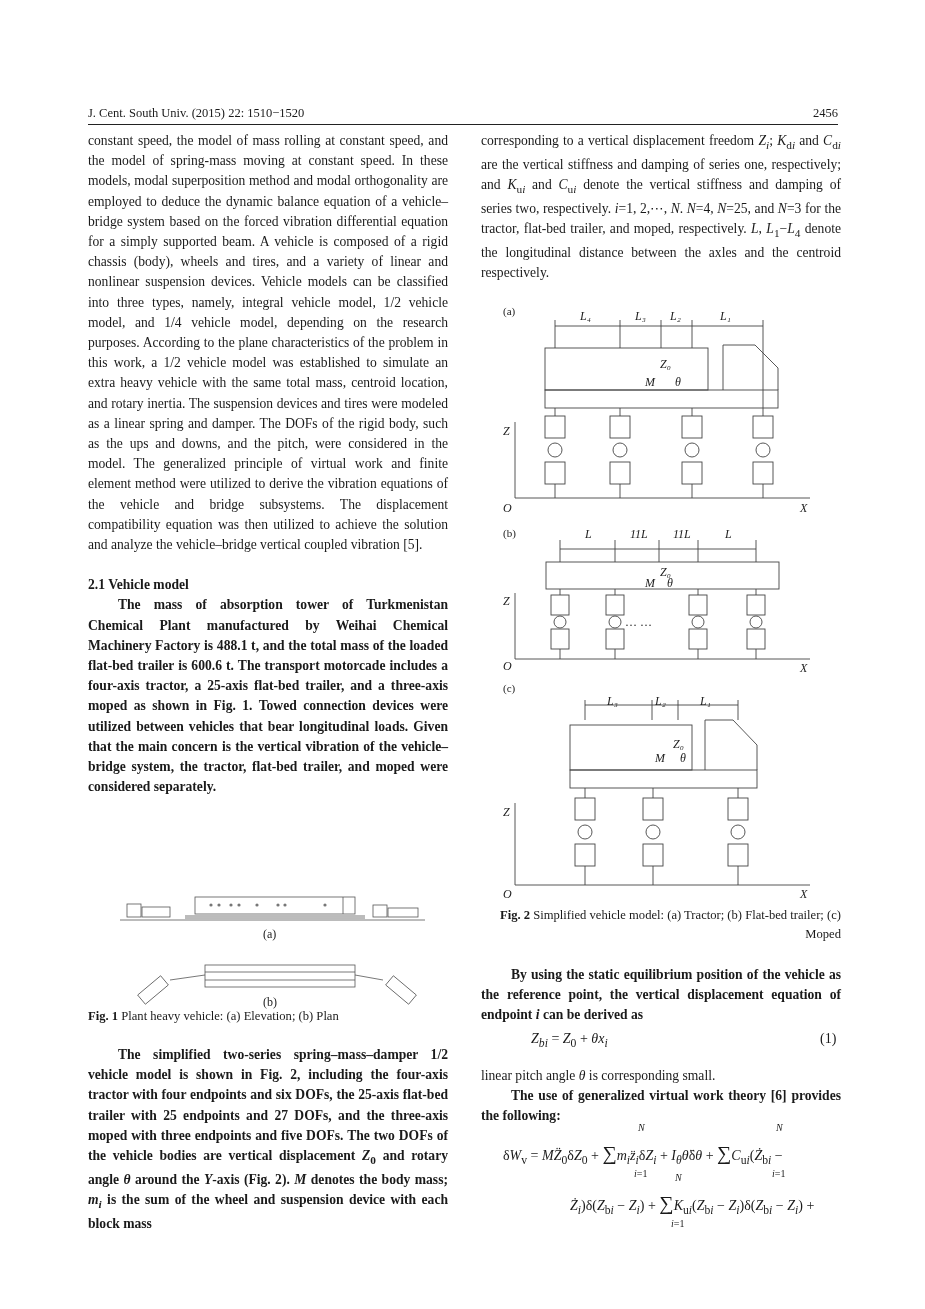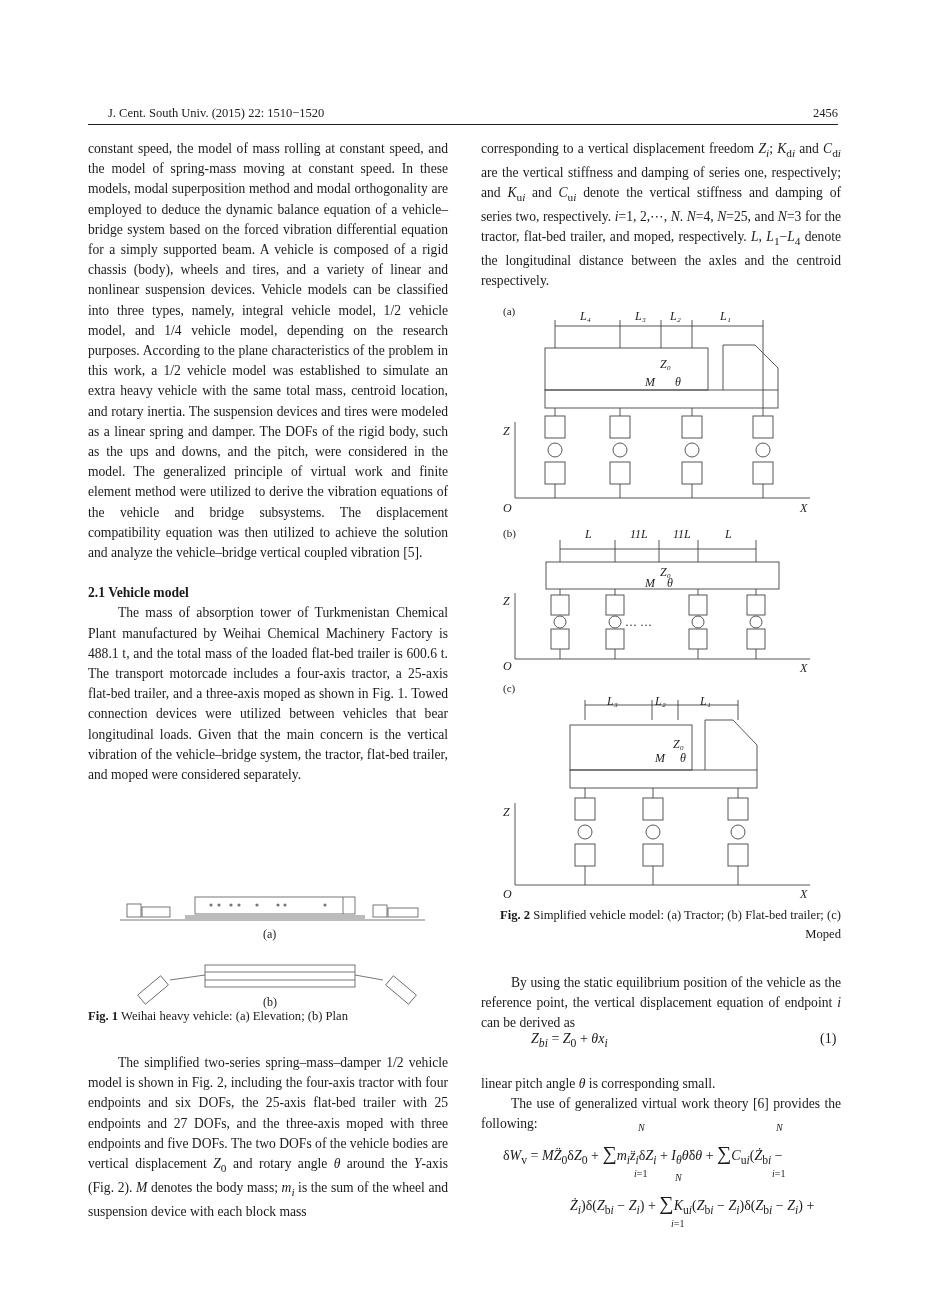--- a/index.html
+++ b/index.html
@@ -1,22 +1,22 @@
 <!DOCTYPE html>
 <html><head>
 <meta charset="utf-8">
 <style>
   html, body { margin:0; padding:0; background:#fff; }
   body { width:925px; height:1309px; position:relative; overflow:hidden; font-family:"Liberation Serif", serif; color:#1a1a1a; }
   .header { position:absolute; left:88px; top:106px; width:750px; height:18px; border-bottom:1px solid #222; font-size:12.5px; }
-  .header .left { position:absolute; left:0; top:0;margin-left:20px; }
+  .header .left { position:absolute; left:0; top:0; }
   .header .right { position:absolute; right:0; top:0; }
-  .col { position:absolute; width:360px; font-size:13.6px; line-height:20.2px; text-align:justify;margin-top:8px; }
+  .col { position:absolute; width:360px; font-size:13.6px; line-height:20.2px; text-align:justify; }
   .col p { margin:0; }
-  .indent { text-indent:2.2em; }
+  .indent { text-indent:2.2em;font-weight:bold; }
   .lcol { left:88px; top:131px; }
   .rcol { left:481px; top:131px; }
   .heading { font-weight:bold; margin-top:20px !important; }
   i { font-style:italic; }
   .fig1 { position:absolute; left:115px; top:895px; width:315px; height:115px; }
   .caption { position:absolute; font-size:12.6px; line-height:19px; }
   .caption b { font-weight:bold; }
   .fig2 { position:absolute; left:495px; top:300px; width:345px; height:600px; }
   .eq { position:absolute; font-size:14px;margin-left:48px; }
   .eqnum { position:absolute; font-size:14px; }
@@ -66,21 +66,21 @@
       <rect x="32" y="80" width="12" height="30" transform="rotate(50 38 95)"></rect>
       <rect x="280" y="80" width="12" height="30" transform="rotate(-50 286 95)"></rect>
       <line x1="55" y1="85" x2="90" y2="80"></line>
       <line x1="240" y1="80" x2="268" y2="85"></line>
     </g>
     <text x="148" y="43" class="svgtext" font-size="12" fill="#222">(a)</text>
     <text x="148" y="111" class="svgtext" font-size="12" fill="#222">(b)</text>
   </svg>
 </div>
 <div class="caption" style="left:88px; top:1007px;">
-  <b>Fig. 1</b><span> Weihai heavy vehicle: (a) Elevation; (b) Plan</span>
+  <b>Fig. 1</b><span> Plant heavy vehicle: (a) Elevation; (b) Plan</span>
 </div>
 
 <div class="col lcol" style="top:1045px;">
   <p class="indent"><span>The simplified two-series spring–mass–damper 1/2 vehicle model is shown in Fig. 2, including the four-axis tractor with four endpoints and six DOFs, the 25-axis flat-bed trailer with 25 endpoints and 27 DOFs, and the three-axis moped with three endpoints and five DOFs. The two DOFs of the vehicle bodies are vertical displacement </span><i>Z</i><sub>0</sub><span> and rotary angle </span><i>θ</i><span> around the </span><i>Y</i><span>-axis (Fig. 2). </span><i>M</i><span> denotes the body mass; </span><i>m</i><sub><i>i</i></sub><span> is the sum of the wheel and suspension device with each block mass</span></p>
 </div>
 
 <div class="col rcol">
   <p><span>corresponding to a vertical displacement freedom </span><i>Z<sub>i</sub></i><span>; </span><i>K</i><sub>d<i>i</i></sub><span> and </span><i>C</i><sub>d<i>i</i></sub><span> are the vertical stiffness and damping of series one, respectively; and </span><i>K</i><sub>u<i>i</i></sub><span> and </span><i>C</i><sub>u<i>i</i></sub><span> denote the vertical stiffness and damping of series two, respectively. </span><i>i</i><span>=1, 2,⋯, </span><i>N</i><span>. </span><i>N</i><span>=4, </span><i>N</i><span>=25, and </span><i>N</i><span>=3 for the tractor, flat-bed trailer, and moped, respectively. </span><i>L</i><span>, </span><i>L</i><sub>1</sub><span>−</span><i>L</i><sub>4</sub><span> denote the longitudinal distance between the axles and the centroid respectively.</span></p>
 </div>
 

